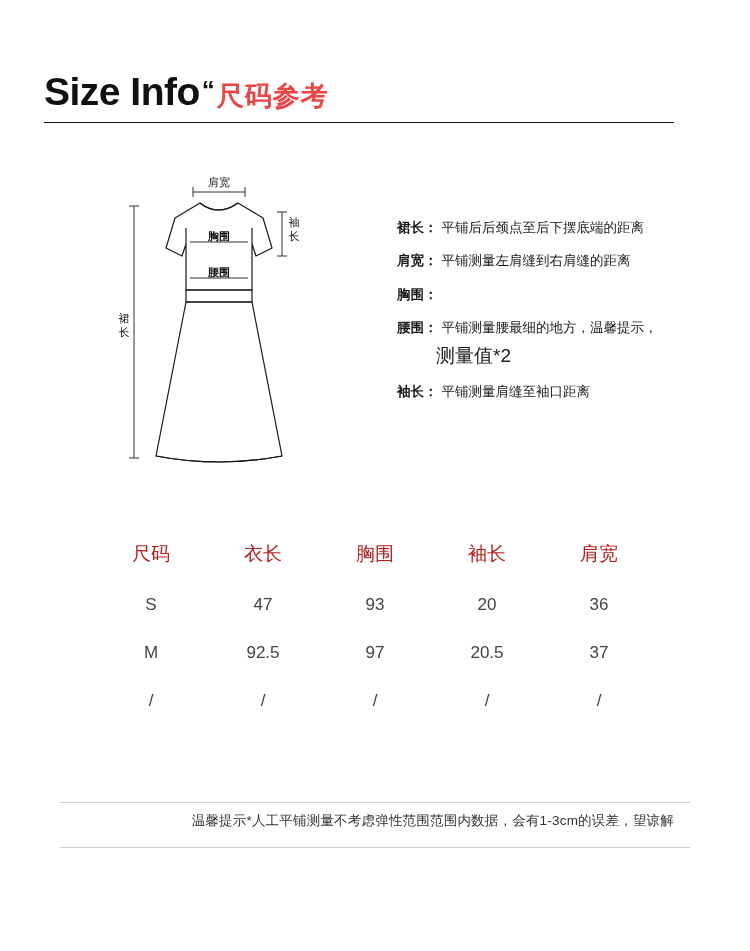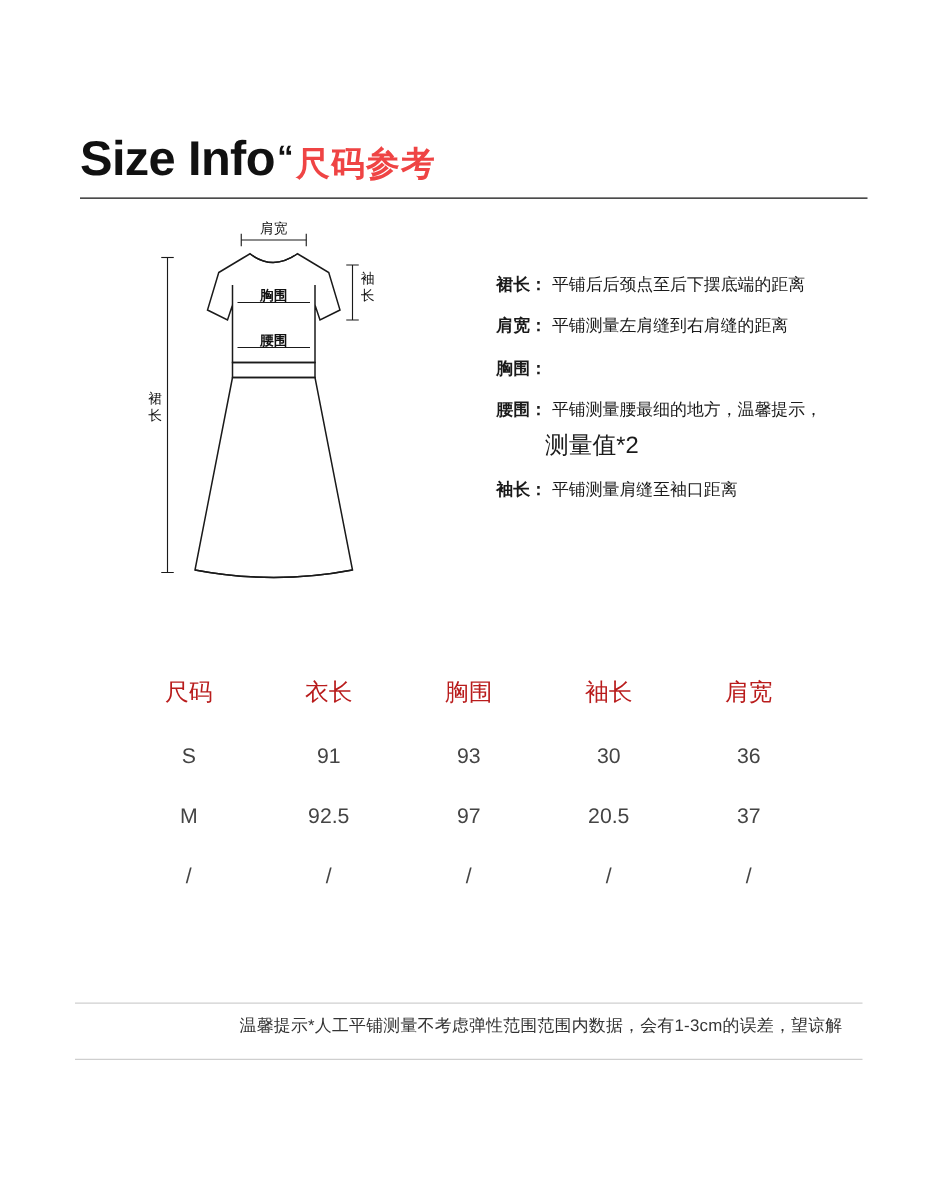--- a/index.html
+++ b/index.html
@@ -18,24 +18,23 @@
 
   .page {
     position: relative;
     width: 750px;
     height: 951px;
   }
 
   
   .header {
     position: absolute;
-    left: 64px;
+    left: 44px;
     top: 70px;
     width: 630px;
-    margin-top: 36px;
   }
   .header-row {
     display: flex;
     align-items: baseline;
   }
   .title-en {
     font-size: 39px;
     font-weight: bold;
     letter-spacing: -0.5px;
     color: #111;
@@ -276,23 +275,23 @@
         <th>尺码</th>
         <th>衣长</th>
         <th>胸围</th>
         <th>袖长</th>
         <th>肩宽</th>
       </tr>
     </thead>
     <tbody>
       <tr>
         <td>S</td>
-        <td>91</td>
+        <td>47</td>
         <td>93</td>
-        <td>30</td>
+        <td>20</td>
         <td>36</td>
       </tr>
       <tr>
         <td>M</td>
         <td>92.5</td>
         <td>97</td>
         <td>20.5</td>
         <td>37</td>
       </tr>
       <tr>

